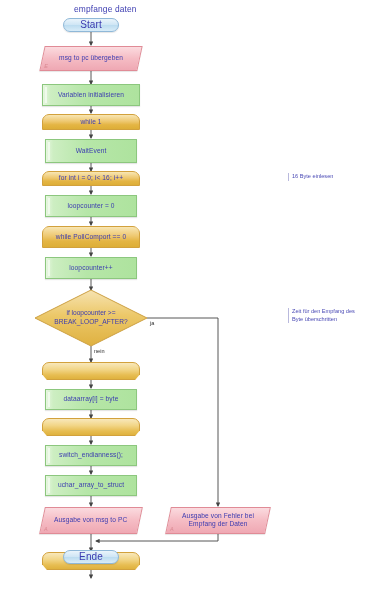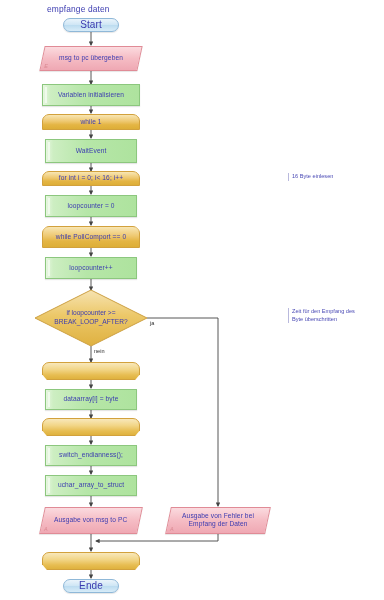--- a/index.html
+++ b/index.html
@@ -119,20 +119,21 @@
   .edge-label {
     position: absolute;
     font-size: 5.6px;
     color: #2b2b2b;
   }
   .title {
     position: absolute;
     font-size: 8.4px;
     color: #3b3bb0;
     letter-spacing: 0.15px;
+    margin-left: 27px;
   }
 </style>
 </head>
 <body>
 
 <svg id="canvas" viewBox="0 0 384 600">
   <defs>
     <marker id="arrow" viewBox="0 0 10 10" refX="8" refY="5" markerWidth="5" markerHeight="5" orient="auto-start-reverse">
       <path d="M 0 0 L 10 5 L 0 10 z" fill="#444444"></path>
     </marker>
@@ -265,20 +266,20 @@
 
 <div class="node io" style="left:168px; top:507px; width:100px; height:27px;">
   <span>Ausgabe von Fehler bei Empfang der Daten</span>
   <span class="corner-mark">A</span>
 </div>
 
 <div class="node loopend" style="left:42px; top:552px; width:98px; height:18px;">
   <span></span>
 </div>
 
-<div class="node term" style="left:63px; top:579px; width:56px; height:14px;">
+<div class="node term" style="left:63px; top:550px; width:56px; height:14px;">
   <span>Ende</span>
 </div>
 
 <div class="annot" style="left:288px; top:173px; width:90px;">16 Byte einlesen</div>
 
 <div class="annot" style="left:288px; top:308px; width:92px;">Zeit für den Empfang des
 Byte überschritten</div>
 
 </body></html>

